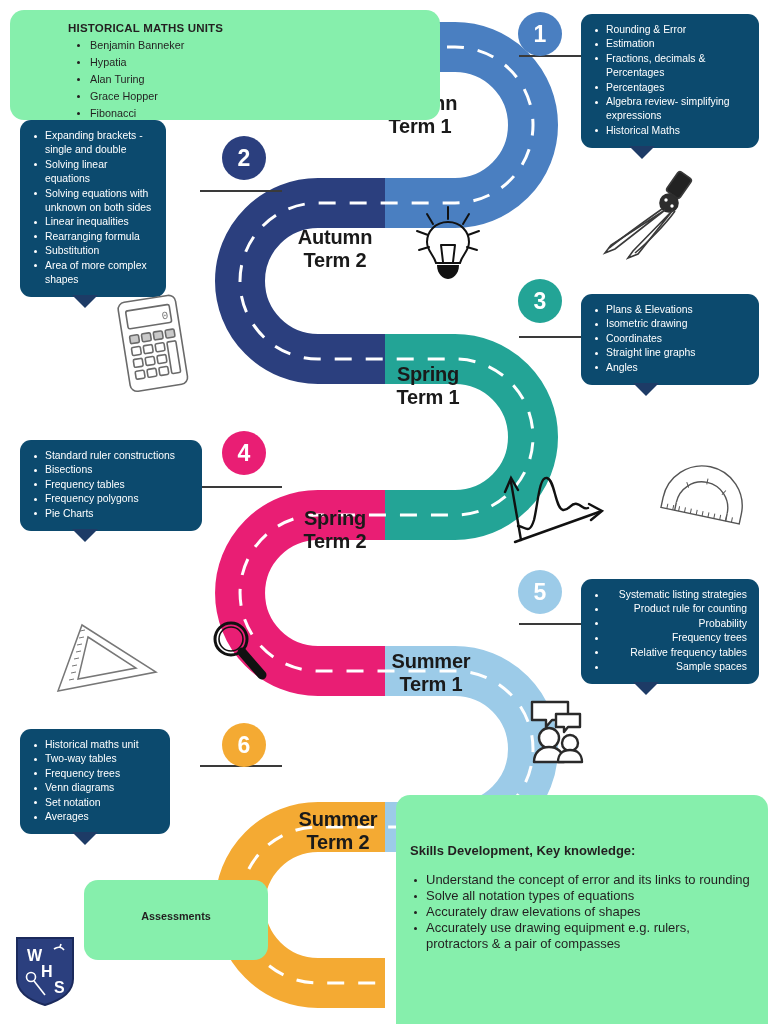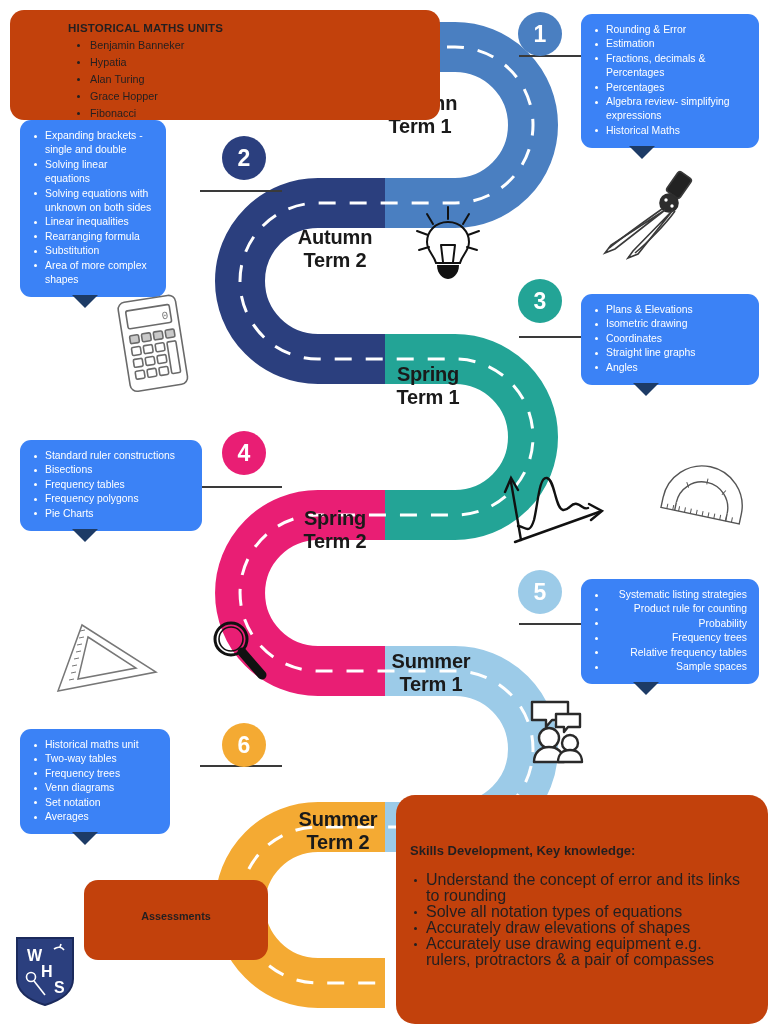--- a/index.html
+++ b/index.html
@@ -14,53 +14,53 @@
   .term-label{position:absolute;text-align:center;font-weight:bold;
      font-size:20px;line-height:1.15;color:#1a1a1a;letter-spacing:-0.2px;}
   .term-label span{display:block;}
 
   
   .num-circle{position:absolute;width:44px;height:44px;border-radius:50%;
      display:flex;align-items:center;justify-content:center;
      color:#fff;font-size:23px;font-weight:bold;}
 
   
-  .callout{position:absolute;background:#3b82f6;border-radius:11px;
+  .callout{position:absolute;background:#0c4a6e;border-radius:11px;
      color:#fff;padding:9px 12px 10px 12px;box-sizing:border-box;}
   .callout ul{margin:0;padding:0;list-style:none;}
   .callout li{position:relative;padding-left:13px;font-size:10.4px;
      line-height:14.4px;margin:0;}
   .callout li::before{content:"";position:absolute;left:2px;top:5.6px;
      width:3px;height:3px;border-radius:50%;background:#fff;}
   .callout .tail{position:absolute;bottom:-11px;width:0;height:0;
      border-left:13px solid transparent;border-right:13px solid transparent;
      border-top:13px solid #1d3b66;}
 
   
   .connector{position:absolute;height:1.6px;background:#3a3a3a;}
 
   
-  .cream{position:absolute;background:#c2410c;border-radius:14px;
+  .cream{position:absolute;background:#86efac;border-radius:14px;
      box-sizing:border-box;color:#231f20;}
   .cream .hd{font-weight:bold;font-size:11px;margin:0 0 4px 0;}
   .cream ul{margin:0;padding:0;list-style:none;}
   .cream li{position:relative;padding-left:15px;font-size:10.6px;
      line-height:15px;}
   .cream li::before{content:"";position:absolute;left:4px;top:6px;
      width:3px;height:3px;border-radius:50%;background:#231f20;}
 
   #hist-box{left:10px;top:10px;width:430px;height:110px;padding:12px 0 0 58px;}
   #hist-box .hd{font-size:11.5px;letter-spacing:.2px;margin-bottom:3px;}
   #hist-box li{font-size:10.8px;line-height:17px;padding-left:22px;}
   #hist-box li::before{left:9px;top:7px;}
 
   #skills-box{left:396px;top:795px;width:372px;height:229px;
-     padding:48px 18px 0 14px;border-bottom-left-radius:0;border-bottom-right-radius:0;border-radius:19px;}
+     padding:48px 18px 0 14px;border-bottom-left-radius:0;border-bottom-right-radius:0;}
   #skills-box .hd{font-size:13px;margin-bottom:14px;}
-  #skills-box li{font-size:16px;line-height:16px;padding-left:16px;}
+  #skills-box li{font-size:13px;line-height:16px;padding-left:16px;}
   #skills-box li::before{left:4px;top:6.5px;}
 
   #assess-box{left:84px;top:880px;width:184px;height:80px;padding:12px 10px 0 10px;}
   #assess-box .hd{font-size:10.8px;text-align:center;margin-bottom:2px;margin-top:18px;}
   #assess-box li{font-size:10.4px;line-height:15px;padding-left:17px;}
   #assess-box li::before{left:6px;top:6px;width:3px;height:3px;border-radius:0;}
 
   
   .deco{position:absolute;}
 

